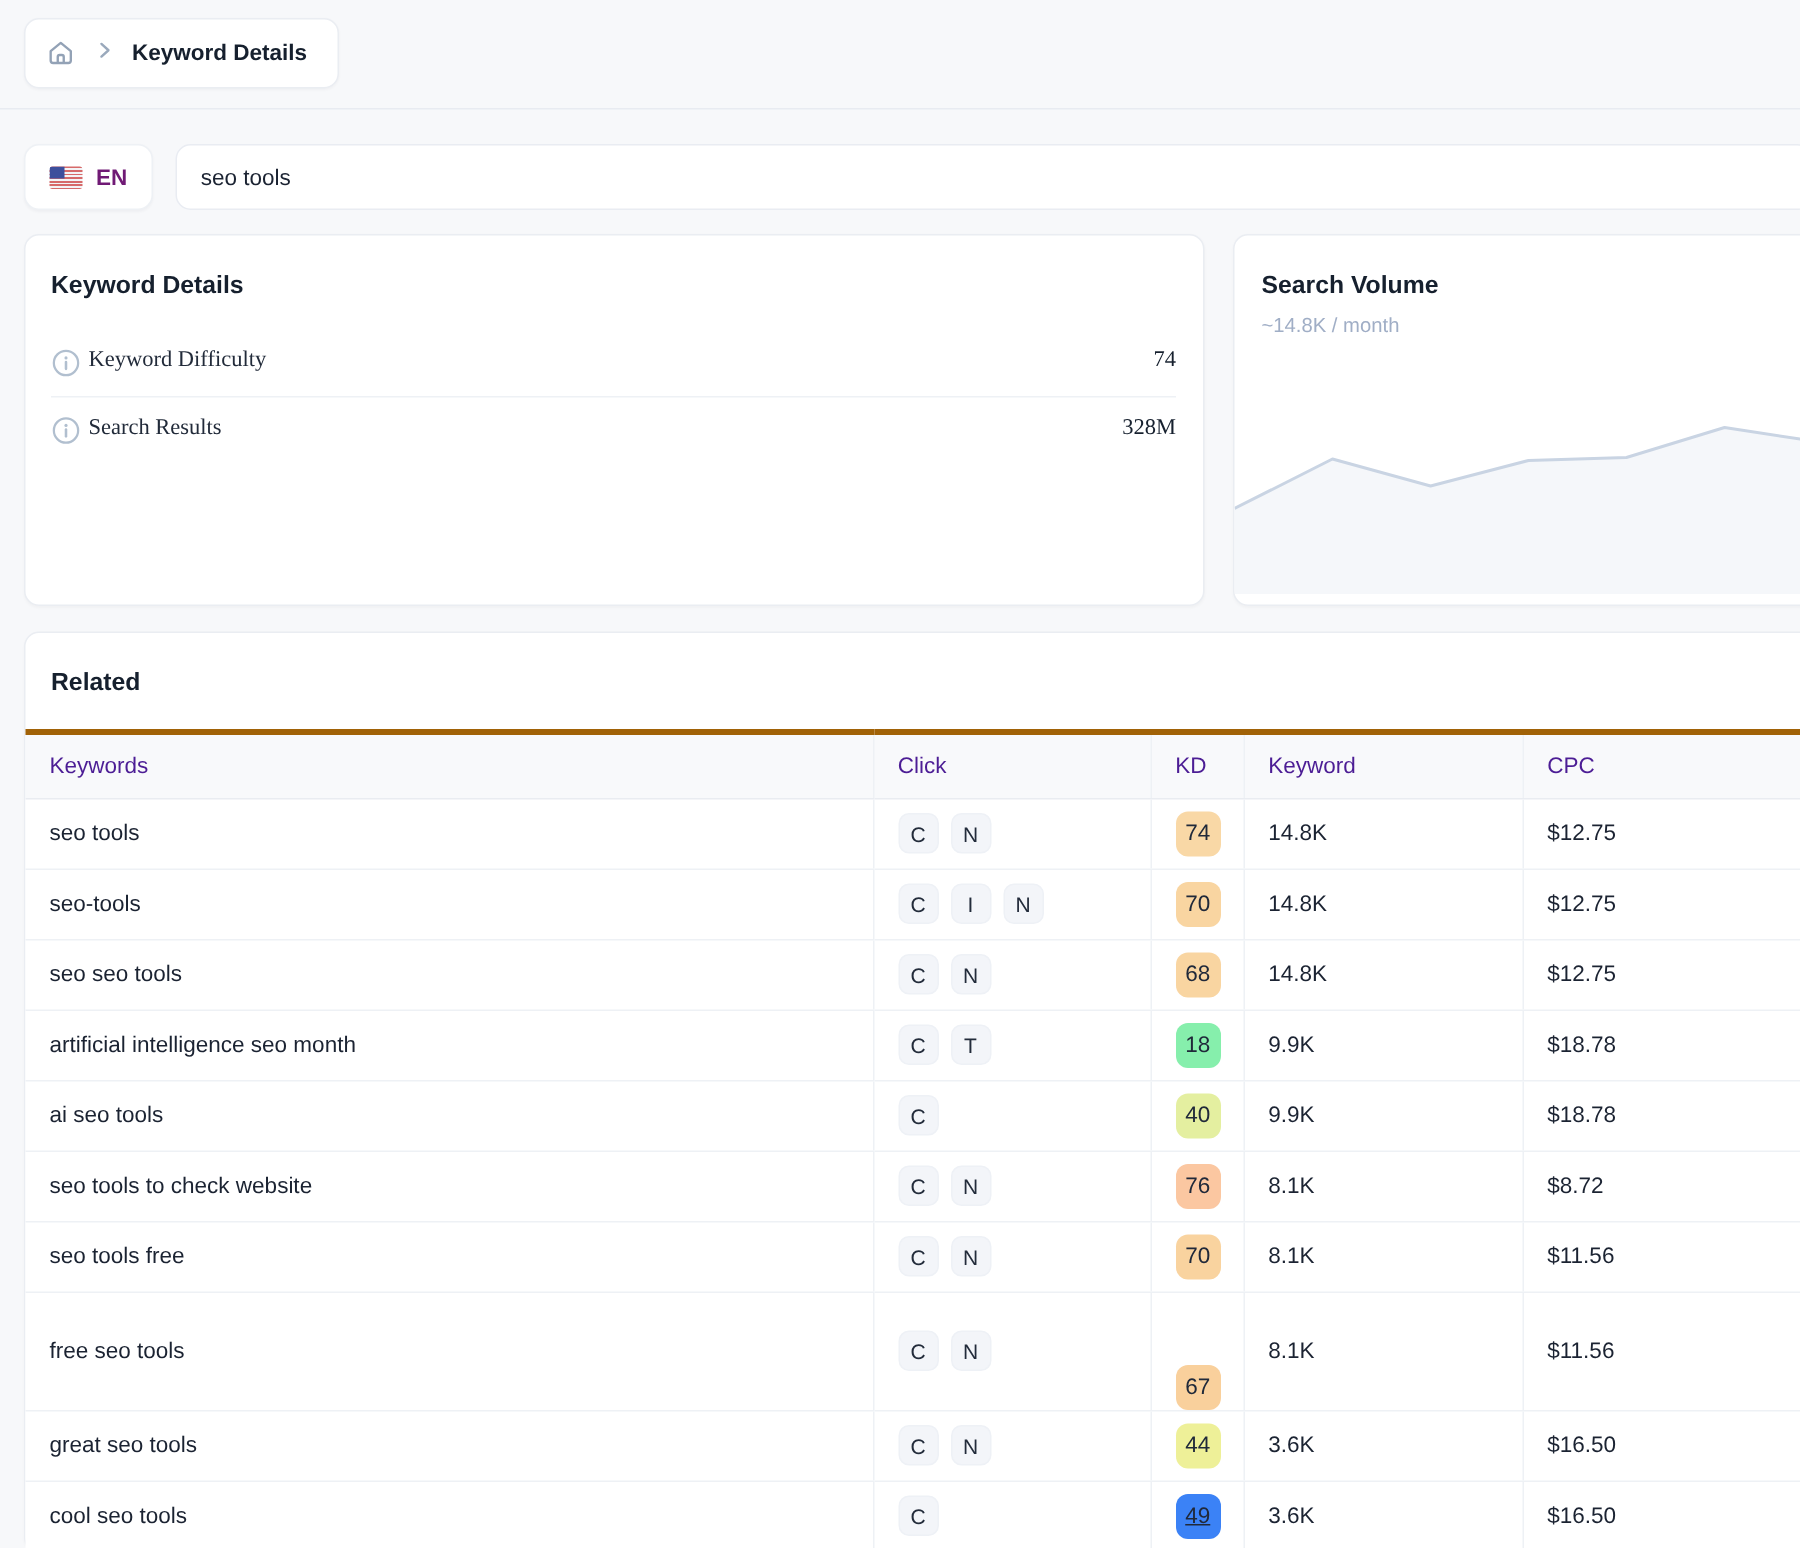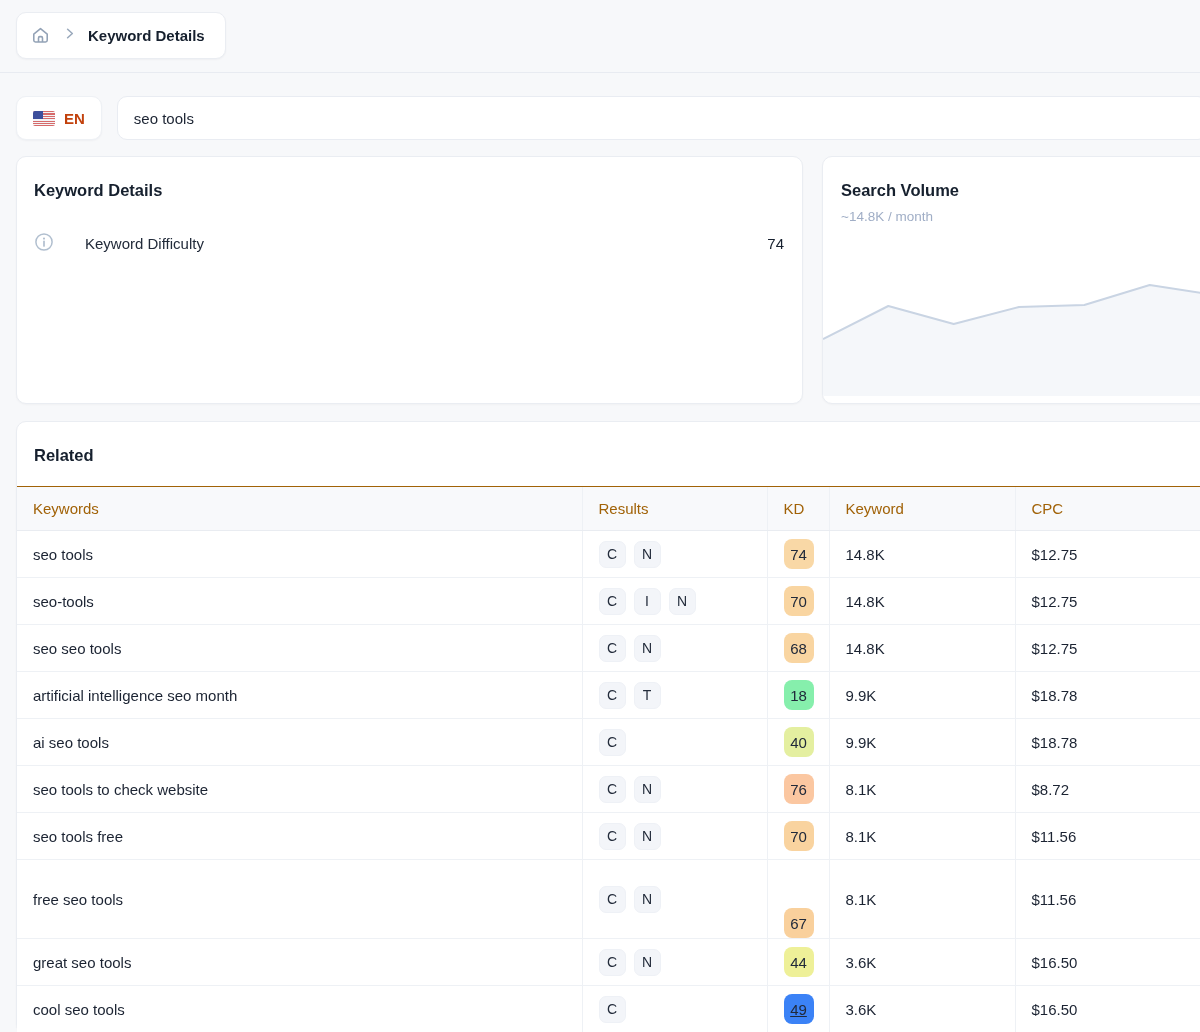--- a/index.html
+++ b/index.html
@@ -23,21 +23,21 @@
   .crumb-label { font-size: 15px; font-weight: 700; color: #16202e; }
   .divider { height: 1px; background: #e8ebf1; }
 
   
   .search-row { display: flex; gap: 15px; padding: 23px 0 0 16px; }
   .lang-btn {
     height: 44px; padding: 0 16px; border-radius: 10px;
     background: #fff; border: 1px solid #eef1f5;
     box-shadow: 0 1px 2px rgba(16,24,40,0.04);
     display: flex; align-items: center; gap: 9px;
-    font-size: 15px; font-weight: 700; color: #c2410c; cursor: pointer;
+    font-size: 15px; font-weight: 700; color: #701a75; cursor: pointer;
     flex: none;
   }
   .flag {
     position: relative; width: 22px; height: 15px; border-radius: 2px; overflow: hidden;
     background: repeating-linear-gradient(to bottom, #d66a6a 0 1.2px, #f3f4f6 1.2px 2.4px);
     flex: none;
   }
   .flag::after {
     content: ""; position: absolute; left: 0; top: 0; width: 10px; height: 8px;
     background: #3d4f9c;
@@ -52,45 +52,45 @@
   
   .cards { display: flex; gap: 19px; margin: 16px 0 0 16px; }
   .card {
     background: #fff; border: 1px solid #eaedf2; border-radius: 10px;
     box-shadow: 0 1px 2px rgba(16,24,40,0.03);
   }
   .kd-card { width: 787px; height: 248px; padding: 24px 18px 0 17px; flex: none; }
   .card-title { margin: 0; font-size: 16.5px; font-weight: 700; color: #16202e; }
   .metric-rows { margin-top: 20px; }
   .metric-row {
-    display: flex; align-items: flex-end; gap: 31px;
-    padding: 12px 0; border-bottom: 1px solid #eef1f5; font-size: 15px;
+    display: flex; align-items: flex-start; gap: 5px;
+    padding: 12px 0; border-bottom: 1px solid #eef1f5; font-size: 15px; font-family: Liberation Serif, serif;
   }
   .metric-row:last-child { border-bottom: none; }
   .metric-row .info { display: flex; align-items: center; cursor: pointer; flex: none; }
   .metric-label { color: #222b3a; }
   .metric-value { margin-left: auto; font-weight: 500; color: #16202e; }
 
   .sv-card { width: 392px; height: 248px; position: relative; overflow: hidden; flex: none; }
   .sv-head { padding: 24px 0 0 18px; }
   .sv-sub { color: #a0aec6; font-size: 13.5px; font-weight: 500; margin-top: 9px; }
   .sv-chart { position: absolute; left: 0; right: 0; bottom: 5px; height: 115px; display: block; }
 
   
   .related-card {
     margin: 17px 0 0 16px; width: 1194px;
     background: #fff; border: 1px solid #eaedf2; border-radius: 10px;
     box-shadow: 0 1px 2px rgba(16,24,40,0.03);
   }
   .related-title { padding: 24px 17px 21px; font-size: 16.5px; font-weight: 700; color: #16202e; }
   table { width: 100%; border-collapse: collapse; table-layout: fixed; font-size: 15px; }
   thead th {
-    background: #f8f9fb; color: #a16207; font-weight: 400; text-align: left;
+    background: #f8f9fb; color: #4c1d95; font-weight: 400; text-align: left;
     height: 44px; padding: 0 16px;
-    border-top: 1px solid #a16207; border-bottom: 1px solid #e9ecf1;
+    border-top: 4px solid #a16207; border-bottom: 1px solid #e9ecf1;
   }
   th + th, td + td { border-left: 1px solid #eef1f5; }
   tbody td { height: 47px; padding: 0 16px; border-bottom: 1px solid #eef1f5; background: #fff; }
   tbody tr:last-child td { border-bottom: none; }
   tbody tr { cursor: pointer; }
   .kw-cell { color: #1b2332; }
   .chip {
     display: inline-flex; width: 27px; height: 27px; align-items: center; justify-content: center;
     background: #f3f5f9; border: 1px solid #eef1f6; border-radius: 7px;
     margin-right: 8px; font-size: 14px; font-weight: 500; color: #232c3b;
@@ -143,20 +143,31 @@
         <span class="info">
           <svg width="20" height="20" viewBox="0 0 20 20" fill="none">
             <circle cx="10" cy="10" r="8.1" stroke="#b1bfcf" stroke-width="1.5"></circle>
             <circle cx="10" cy="6.6" r="1.05" fill="#b1bfcf"></circle>
             <line x1="10" y1="9.4" x2="10" y2="13.9" stroke="#b1bfcf" stroke-width="1.7" stroke-linecap="round"></line>
           </svg>
         </span>
         <span class="metric-label">Keyword Difficulty</span>
         <span class="metric-value">74</span>
       </div>
+      <div class="metric-row">
+        <span class="info">
+          <svg width="20" height="20" viewBox="0 0 20 20" fill="none">
+            <circle cx="10" cy="10" r="8.1" stroke="#b1bfcf" stroke-width="1.5"></circle>
+            <circle cx="10" cy="6.6" r="1.05" fill="#b1bfcf"></circle>
+            <line x1="10" y1="9.4" x2="10" y2="13.9" stroke="#b1bfcf" stroke-width="1.7" stroke-linecap="round"></line>
+          </svg>
+        </span>
+        <span class="metric-label">Search Results</span>
+        <span class="metric-value">328M</span>
+      </div>
     </div>
   </div>
 
   <div class="card sv-card">
     <div class="sv-head">
       <div class="card-title">Search Volume</div>
       <div class="sv-sub">~14.8K / month</div>
     </div>
     <svg class="sv-chart" id="sv-chart" viewBox="0 0 392 115" preserveAspectRatio="none">
         <polygon points="0.0,56.0 65.3,23.0 130.7,41.0 196.0,24.0 261.3,22.0 326.7,2.0 392.0,12.0 392,113 0,113" fill="#f5f7fa"></polygon>
@@ -171,21 +182,21 @@
     <colgroup>
       <col style="width:565px">
         <col style="width:185px">
         <col style="width:62px">
         <col style="width:186px">
         <col>
     </colgroup>
     <thead>
       <tr>
         <th>Keywords</th>
-        <th>Results</th>
+        <th>Click</th>
         <th>KD</th>
         <th>Keyword</th>
         <th>CPC</th>
       </tr>
     </thead>
     <tbody>
         <tr>
           <td class="kw-cell">seo tools</td>
           <td><span class="chip">C</span><span class="chip">N</span></td>
           <td><span class="kd-badge" style="background: rgb(249, 216, 166);">74</span></td>

